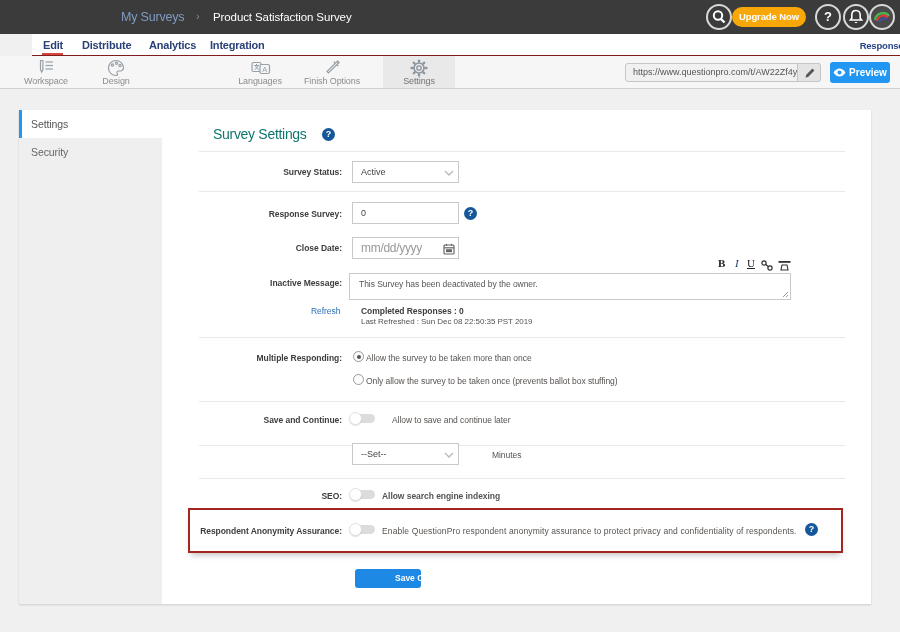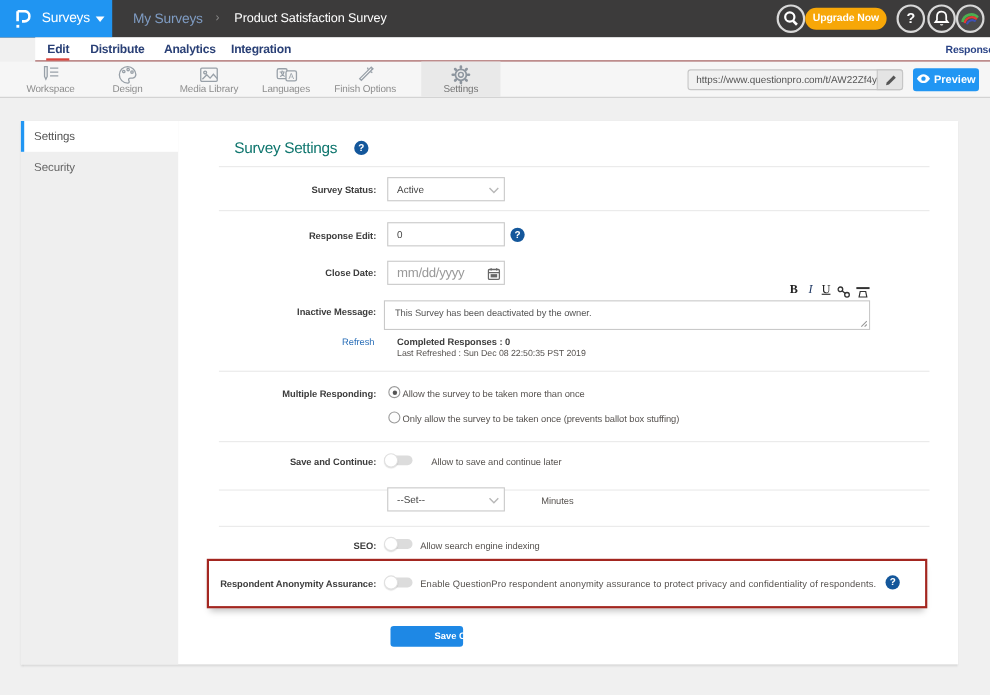--- a/index.html
+++ b/index.html
@@ -51,28 +51,20 @@
   .toggle .knob { position:absolute; left:-2px; top:-2.5px; width:13px; height:13px; background:#fff; border:1px solid #e0e0e0; border-radius:50%; box-shadow:0 1px 1px rgba(0,0,0,0.12); }
   .radio { position:absolute; width:11px; height:11px; border:1px solid #9a9a9a; border-radius:50%; background:#fdfdfd; }
   .radio.checked::after { content:""; position:absolute; left:2.5px; top:2.5px; width:4px; height:4px; border-radius:50%; background:#555; }
   .redbox { position:absolute; left:169px; top:398px; width:655px; height:45px; border:2px solid #a32620; background:#fff; box-shadow:0 5px 6px -3px rgba(0,0,0,0.25); }
   .savebtn { position:absolute; left:336px; top:459px; width:66px; height:19px; background:#1e88e5; border-radius:3px; color:#fff; font-size:8.5px; font-weight:bold; text-align:center; line-height:19px; white-space:nowrap;padding-left:40px; }
 </style>
 </head>
 <body>
 
 <div class="topbar">
-  <div class="logo-block">
-    <svg style="position:absolute;left:14px;top:9px" width="14" height="18" viewBox="0 0 14 18">
-      <path d="M2,1.2 h6.2 a4.6,4.6 0 0 1 0,9.2 h-2.2 M2,1.2 v9.2" fill="none" stroke="#fff" stroke-width="2.4"></path>
-      <rect x="0.9" y="13.6" width="2.6" height="2.6" fill="#fff"></rect>
-    </svg>
-    <div class="surveys-txt">Surveys</div>
-    <div class="caret-down"></div>
-  </div>
   <div class="crumb1">My Surveys</div>
   <div class="crumb-gt">›</div>
   <div class="crumb2">Product Satisfaction Survey</div>
 
   <div class="circ-ic" style="left:706px;">
     <svg width="22" height="22" viewBox="0 0 22 22" style="position:absolute;left:0;top:0">
       <circle cx="10" cy="9.5" r="4.2" fill="none" stroke="#fff" stroke-width="2"></circle>
       <line x1="13" y1="13" x2="16.5" y2="16.5" stroke="#fff" stroke-width="2.4"></line>
     </svg>
   </div>
@@ -113,28 +105,20 @@
     <div class="lbl">Workspace</div>
   </div>
   <div class="tab" style="left:80px; width:72px;">
     <svg width="18" height="18" viewBox="0 0 18 18" fill="none" stroke="#98a0a8" stroke-width="1.2">
       <path d="M9,1.5 a7.5,7.5 0 1 0 0,15 c1.5,0 1.8,-1 1.2,-2 c-0.8,-1.3 0,-2.5 1.5,-2.5 h2 a3.3,3.3 0 0 0 2.8,-3.2 a7.6,7.6 0 0 0 -7.5,-7.3 z"></path>
       <circle cx="5.5" cy="6" r="1.1"></circle>
         <circle cx="9.5" cy="4.2" r="1.1"></circle>
         <circle cx="13" cy="6.5" r="1.1"></circle>
     </svg>
     <div class="lbl">Design</div>
-  </div>
-  <div class="tab" style="left:152px; width:76px;">
-    <svg width="18" height="18" viewBox="0 0 18 18" fill="none" stroke="#98a0a8" stroke-width="1.2">
-      <rect x="1.5" y="3" width="15" height="12" rx="1"></rect>
-      <circle cx="5.5" cy="7" r="1.3"></circle>
-      <path d="M3,13 l4,-4 l3,3 l3,-3.5 l3.5,4"></path>
-    </svg>
-    <div class="lbl">Media Library</div>
   </div>
   <div class="tab" style="left:228px; width:64px;">
     <svg width="20" height="18" viewBox="0 0 20 18" fill="none" stroke="#98a0a8" stroke-width="1.2">
       <rect x="1" y="3.5" width="9" height="9" rx="1.5"></rect>
       <rect x="9" y="5.5" width="9.5" height="9" rx="1.5" fill="#f6f6f6"></rect>
       <text x="13.7" y="12.6" font-size="7.5" fill="#98a0a8" stroke="none" text-anchor="middle" font-family="Liberation Sans">A</text>
       <path d="M3.5,10.5 c1.8,-0.5 3.5,-2.6 3.6,-4.6 M3.2,6.5 h4.6 M5.5,5 v1.5 M4.6,6.9 c0.6,1.9 1.7,3 3.2,3.6" stroke-width="1"></path>
     </svg>
     <div class="lbl">Languages</div>
   </div>
@@ -188,21 +172,21 @@
   <div class="sep" style="top:41px;"></div>
 
   <div class="flabel" style="top:57px;">Survey Status:</div>
   <div class="finput" style="top:51px;">Active
     <svg class="chev" style="left:91px; top:6px;" width="10" height="10" viewBox="0 0 10 10">
         <path d="M1,3 l4,4 l4,-4" fill="none" stroke="#b8b8b8" stroke-width="1.3"></path>
       </svg>
   </div>
   <div class="sep" style="top:81px;"></div>
 
-  <div class="flabel" style="top:99px;">Response Edit:</div>
+  <div class="flabel" style="top:99px;">Response Survey:</div>
   <div class="finput" style="top:92px;">0</div>
   <div class="qbadge" style="left:445px; top:97px;">?</div>
 
   <div class="flabel" style="top:133px;">Close Date:</div>
   <div class="finput" style="top:127px; color:#999; font-size:12px; letter-spacing:-0.3px;">mm/dd/yyyy
     <svg class="chev" style="left:90px; top:5px;" width="12" height="12" viewBox="0 0 12 12">
       <rect x="1" y="2" width="10" height="9" rx="1" fill="none" stroke="#666" stroke-width="1.2"></rect>
       <line x1="1" y1="4.8" x2="11" y2="4.8" stroke="#666" stroke-width="1.2"></line>
       <line x1="3.5" y1="0.8" x2="3.5" y2="3" stroke="#666" stroke-width="1.2"></line>
       <line x1="8.5" y1="0.8" x2="8.5" y2="3" stroke="#666" stroke-width="1.2"></line>
@@ -253,21 +237,21 @@
         <path d="M1,3 l4,4 l4,-4" fill="none" stroke="#b8b8b8" stroke-width="1.3"></path>
       </svg>
   </div>
   <div class="ftext" style="left:445px; top:340px;padding-left:28px;">Minutes</div>
   <div class="sep" style="top:368px;"></div>
 
   <div class="flabel" style="top:381px;">SEO:</div>
   <div class="toggle" style="top:380px;">
       <div class="knob"></div>
     </div>
-  <div class="ftext" style="left:363px; top:381px;">Allow search engine indexing</div>
+  <div class="ftext" style="left:363px; top:381px;font-weight:bold;">Allow search engine indexing</div>
 
   <div class="redbox"></div>
   <div class="flabel" style="top:416px;">Respondent Anonymity Assurance:</div>
   <div class="toggle" style="top:415px;">
       <div class="knob"></div>
     </div>
   <div class="ftext" style="left:363px; top:416px; white-space:nowrap; letter-spacing:0.12px;">Enable QuestionPro respondent anonymity assurance to protect privacy and confidentiality of respondents.</div>
   <div class="qbadge" style="left:786px; top:413px;">?</div>
 
   <div class="savebtn">Save Changes</div>

